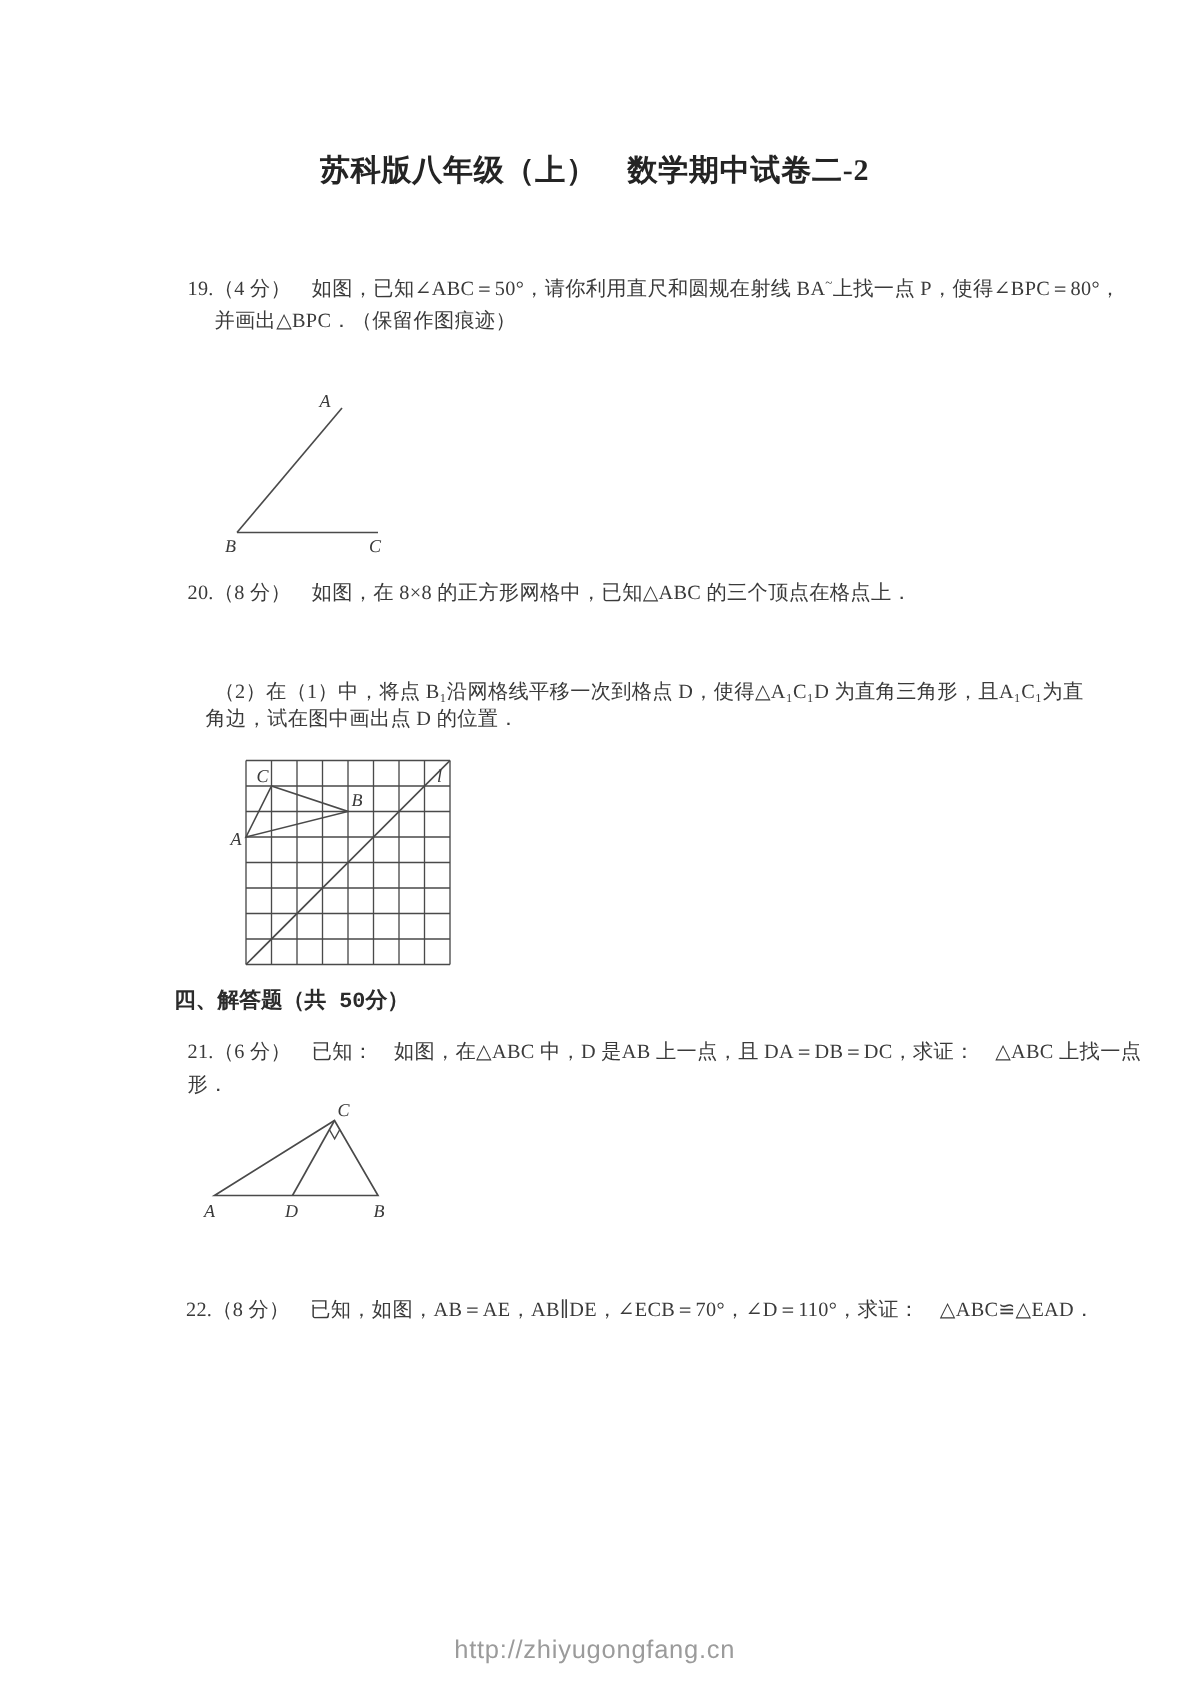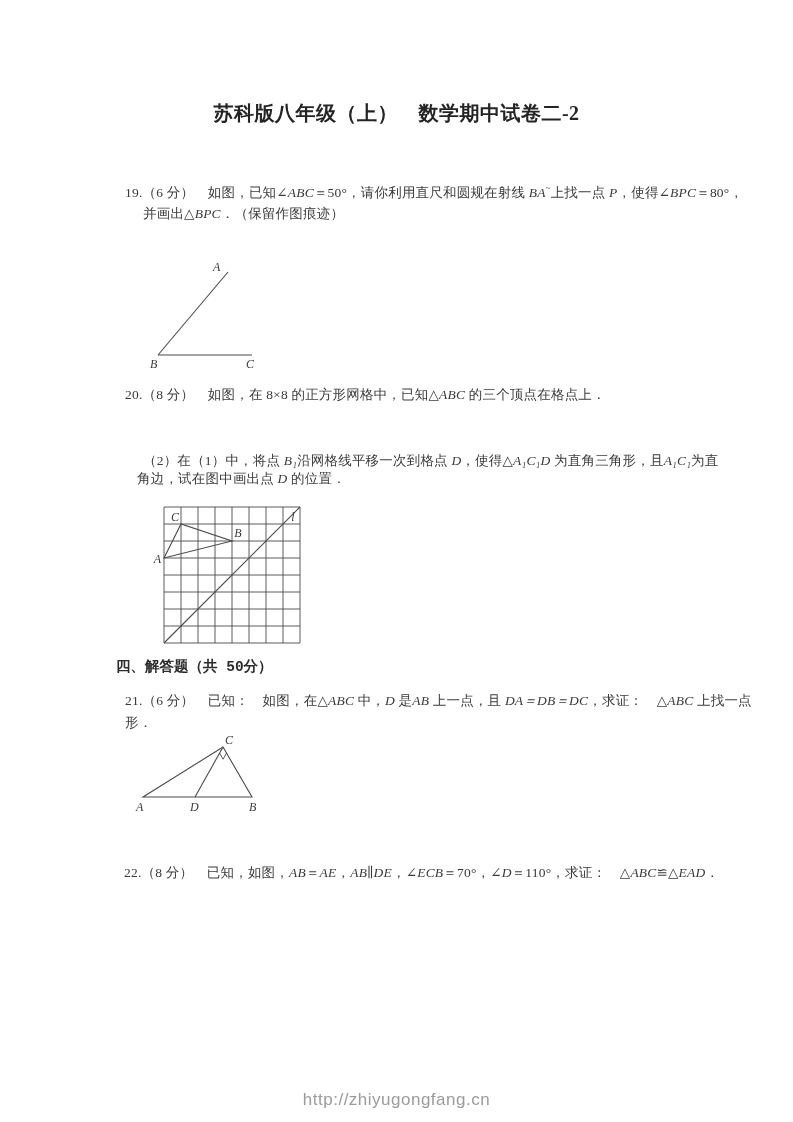--- a/index.html
+++ b/index.html
@@ -13,42 +13,42 @@
   .line{position:absolute;font-size:13.5px;white-space:nowrap;letter-spacing:0.2px;}
   .q19-l1{left:125px;top:183px;}
   .q19-l2{left:143px;top:205px;}
   .q20-l1{left:125px;top:386px;}
   .q20-i1{left:143px;top:418px;}
   .q20-i2a{left:143px;top:452px;}
   .q20-i2b{left:137px;top:470px;}
   .q21-l1{left:125px;top:692px;}
   .q21-l2{left:125px;top:714px;}
   .q22-l1{left:124px;top:864px;}
-  .seg-math{font-style:italic;}
+  .seg-math{}
   .seg-sup{vertical-align:super;font-size:0.65em;}
   .fig{position:absolute;}
   .fig19{left:130px;top:255px;}
   .fig20{left:148px;top:500px;}
   .fig21{left:128px;top:733px;}
   svg line,svg path,svg polygon,svg polyline{stroke:#4a4a4a;fill:none;}
   svg text{font-family:"Liberation Serif","DejaVu Serif",serif;font-style:italic;
            font-size:12px;fill:#3a3a3a;}
   .footer{position:absolute;left:0;top:1090px;width:793px;text-align:center;
           font-family:"Liberation Sans","DejaVu Sans",sans-serif;
           font-size:17px;color:#9b9b9b;letter-spacing:0.5px;}
 </style>
 </head>
 <body>
 
 <div class="page">
 
   <div class="title">苏科版八年级（上）　数学期中试卷二-2</div>
 
 
-  <div class="line q19-l1"><span>19.（6 分）　如图，已知</span><span class="seg-math">∠ABC</span><span>＝50°，请你利用直尺和圆规在射线 </span><span class="seg-math">BA</span><span class="seg-sup">~</span><span>上找一点 </span><span class="seg-math">P</span><span>，使得</span><span class="seg-math">∠BPC</span><span>＝80°，</span></div>
+  <div class="line q19-l1"><span>19.（4 分）　如图，已知</span><span class="seg-math">∠ABC</span><span>＝50°，请你利用直尺和圆规在射线 </span><span class="seg-math">BA</span><span class="seg-sup">~</span><span>上找一点 </span><span class="seg-math">P</span><span>，使得</span><span class="seg-math">∠BPC</span><span>＝80°，</span></div>
   <div class="line q19-l2"><span>并画出</span><span class="seg-math">△BPC</span><span>．（保留作图痕迹）</span></div>
 
   <svg class="fig fig19" width="150" height="120" viewBox="0 0 150 120">
     <line x1="28" y1="100" x2="98" y2="17" stroke-width="1.1"></line>
     <line x1="28" y1="100" x2="122" y2="100" stroke-width="1.1"></line>
     <text x="83" y="16">A</text>
     <text x="20" y="113">B</text>
     <text x="116" y="113">C</text>
   </svg>
 

